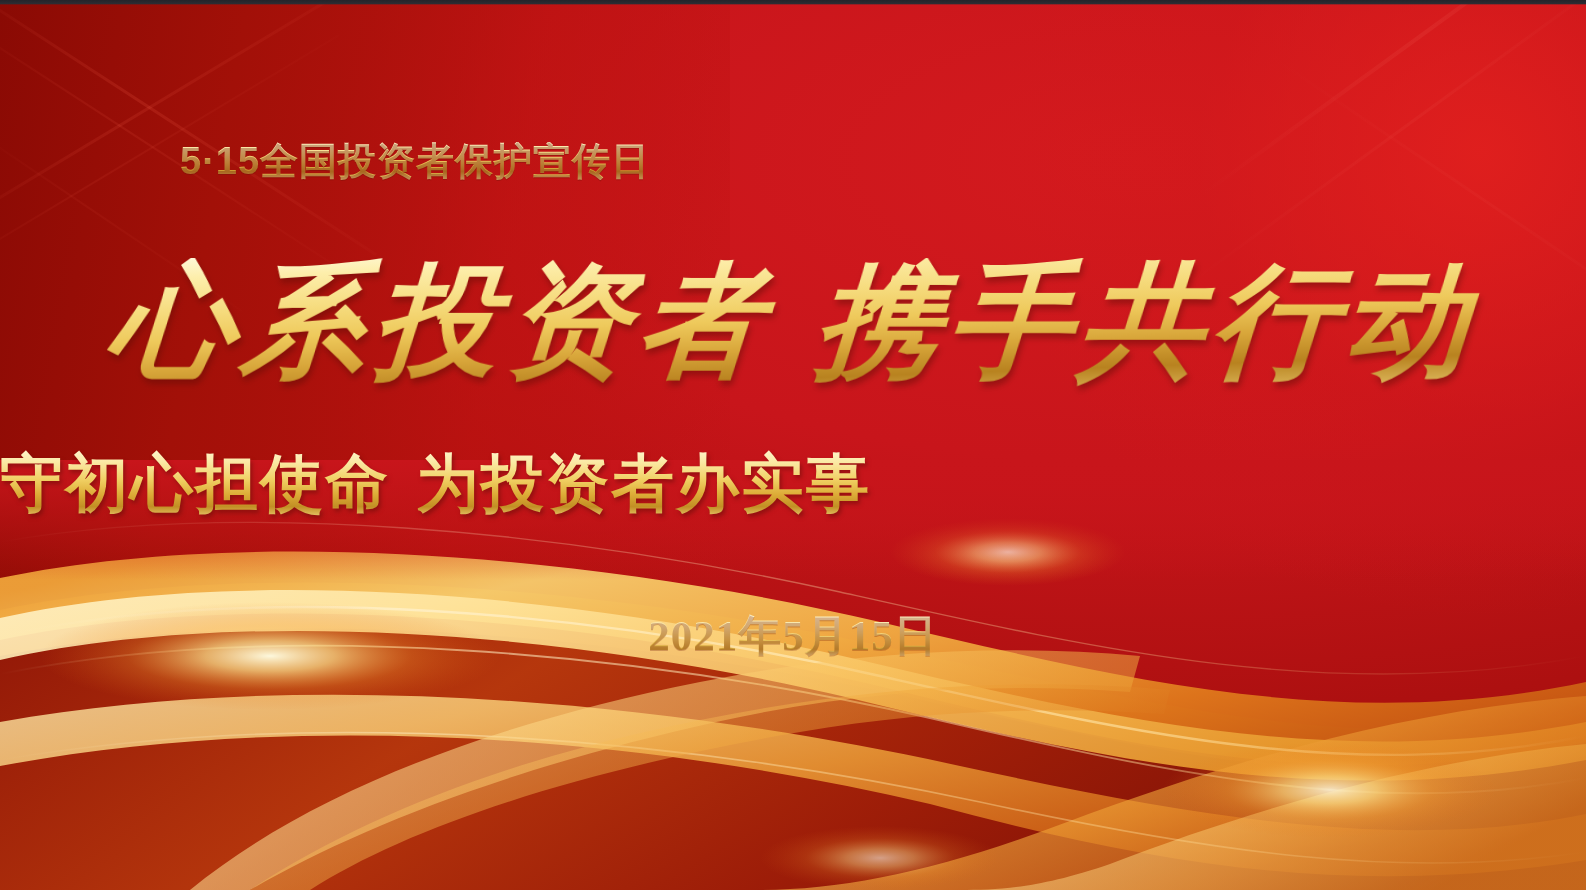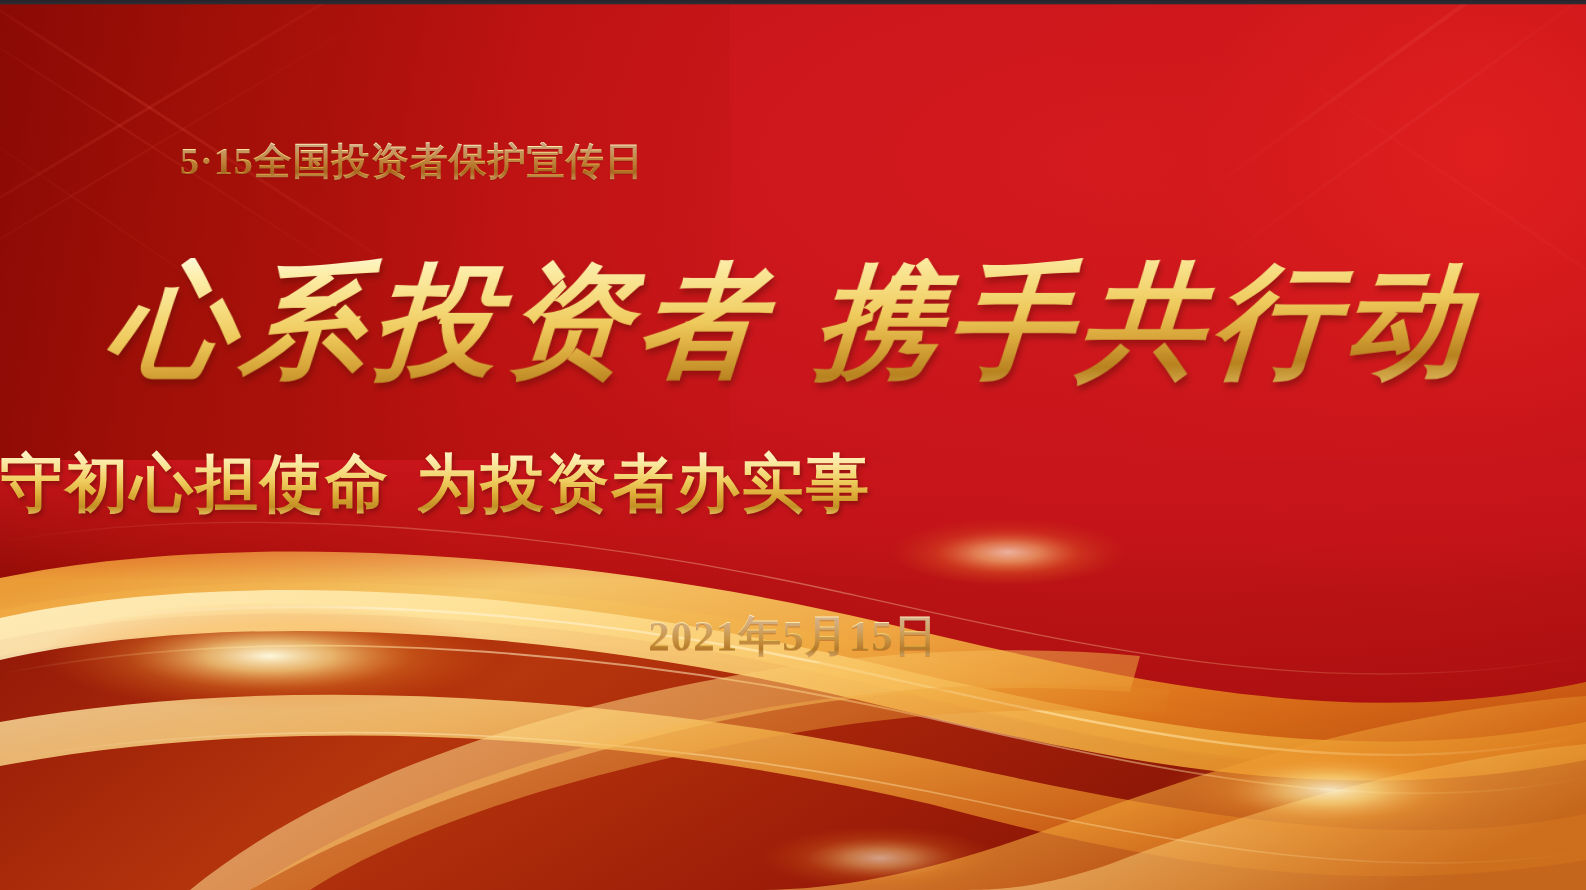--- a/index.html
+++ b/index.html
@@ -83,21 +83,21 @@
   .content {
     position: absolute;
     inset: 0;
     z-index: 6;
   }
 
   .kicker {
     position: absolute;
     left: 180px;
     top: 142px;
-    font-family: Liberation Serif, serif;
+    font-family: Liberation Sans, sans-serif;
     font-size: 38px;
     font-weight: 700;
     letter-spacing: 1px;
     line-height: 1;
     background: linear-gradient(180deg, #fff4c8 0%, #f6dc8c 26%, #e7bb52 54%, #c9952c 78%, #f3d987 100%);
     -webkit-background-clip: text;
     background-clip: text;
     color: transparent;
     -webkit-text-fill-color: transparent;
     text-shadow: 0 1px 0 rgba(110,20,8,0.35);

